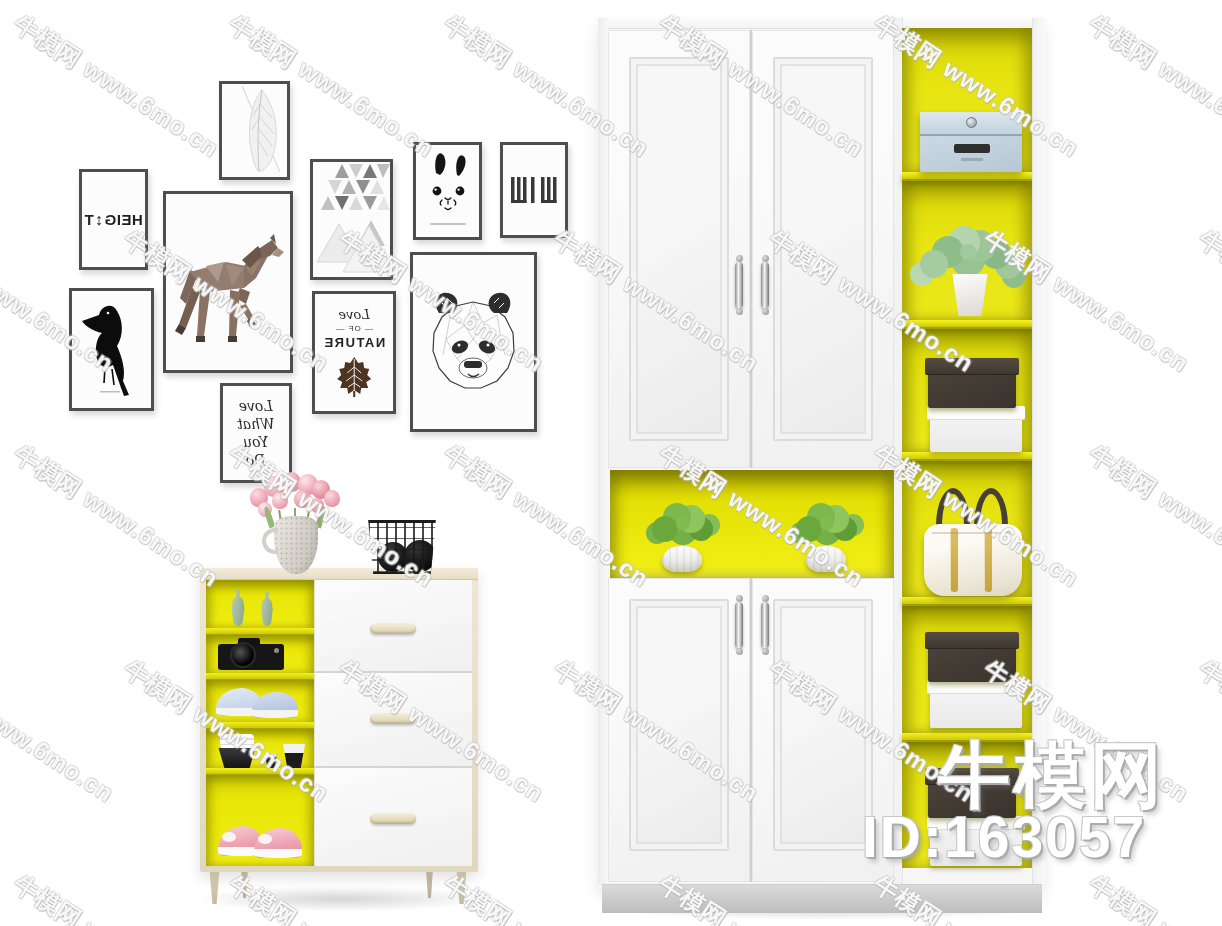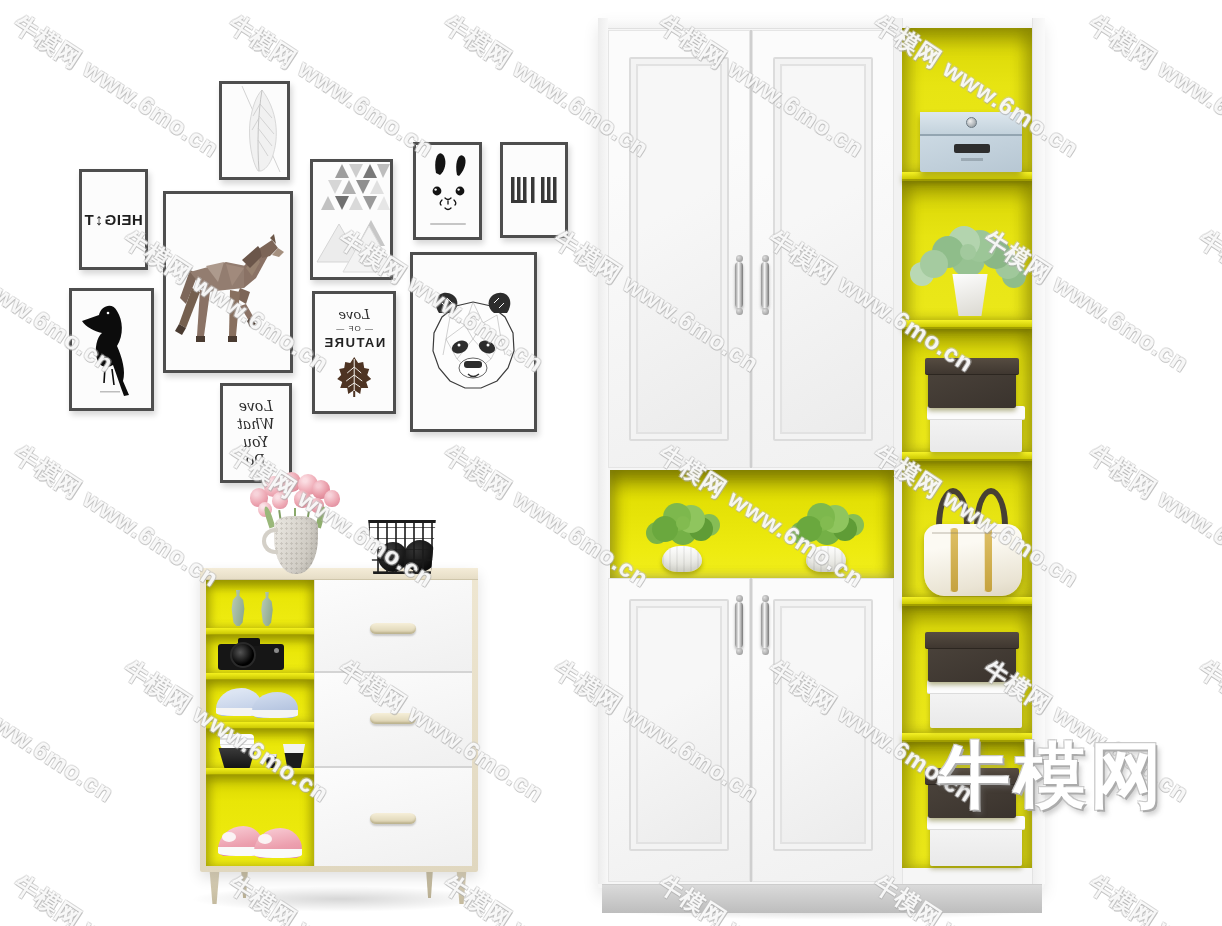--- a/index.html
+++ b/index.html
@@ -472,14 +472,15 @@
       <div class="wm-tile" style="left: 995px; top: 653px;">牛模网 www.6mo.cn</div>
       <div class="wm-tile" style="left: 1210px; top: 653px;">牛模网 www.6mo.cn</div>
       <div class="wm-tile" style="left: 25px; top: 868px;">牛模网 www.6mo.cn</div>
       <div class="wm-tile" style="left: 240px; top: 868px;">牛模网 www.6mo.cn</div>
       <div class="wm-tile" style="left: 455px; top: 868px;">牛模网 www.6mo.cn</div>
       <div class="wm-tile" style="left: 670px; top: 868px;">牛模网 www.6mo.cn</div>
       <div class="wm-tile" style="left: 885px; top: 868px;">牛模网 www.6mo.cn</div>
       <div class="wm-tile" style="left: 1100px; top: 868px;">牛模网 www.6mo.cn</div>
     </div>
   <div class="wm-big wm-brand">牛模网</div>
+  <div class="wm-big wm-id">ID:163057</div>
 
 </div>
 
 </body></html>

